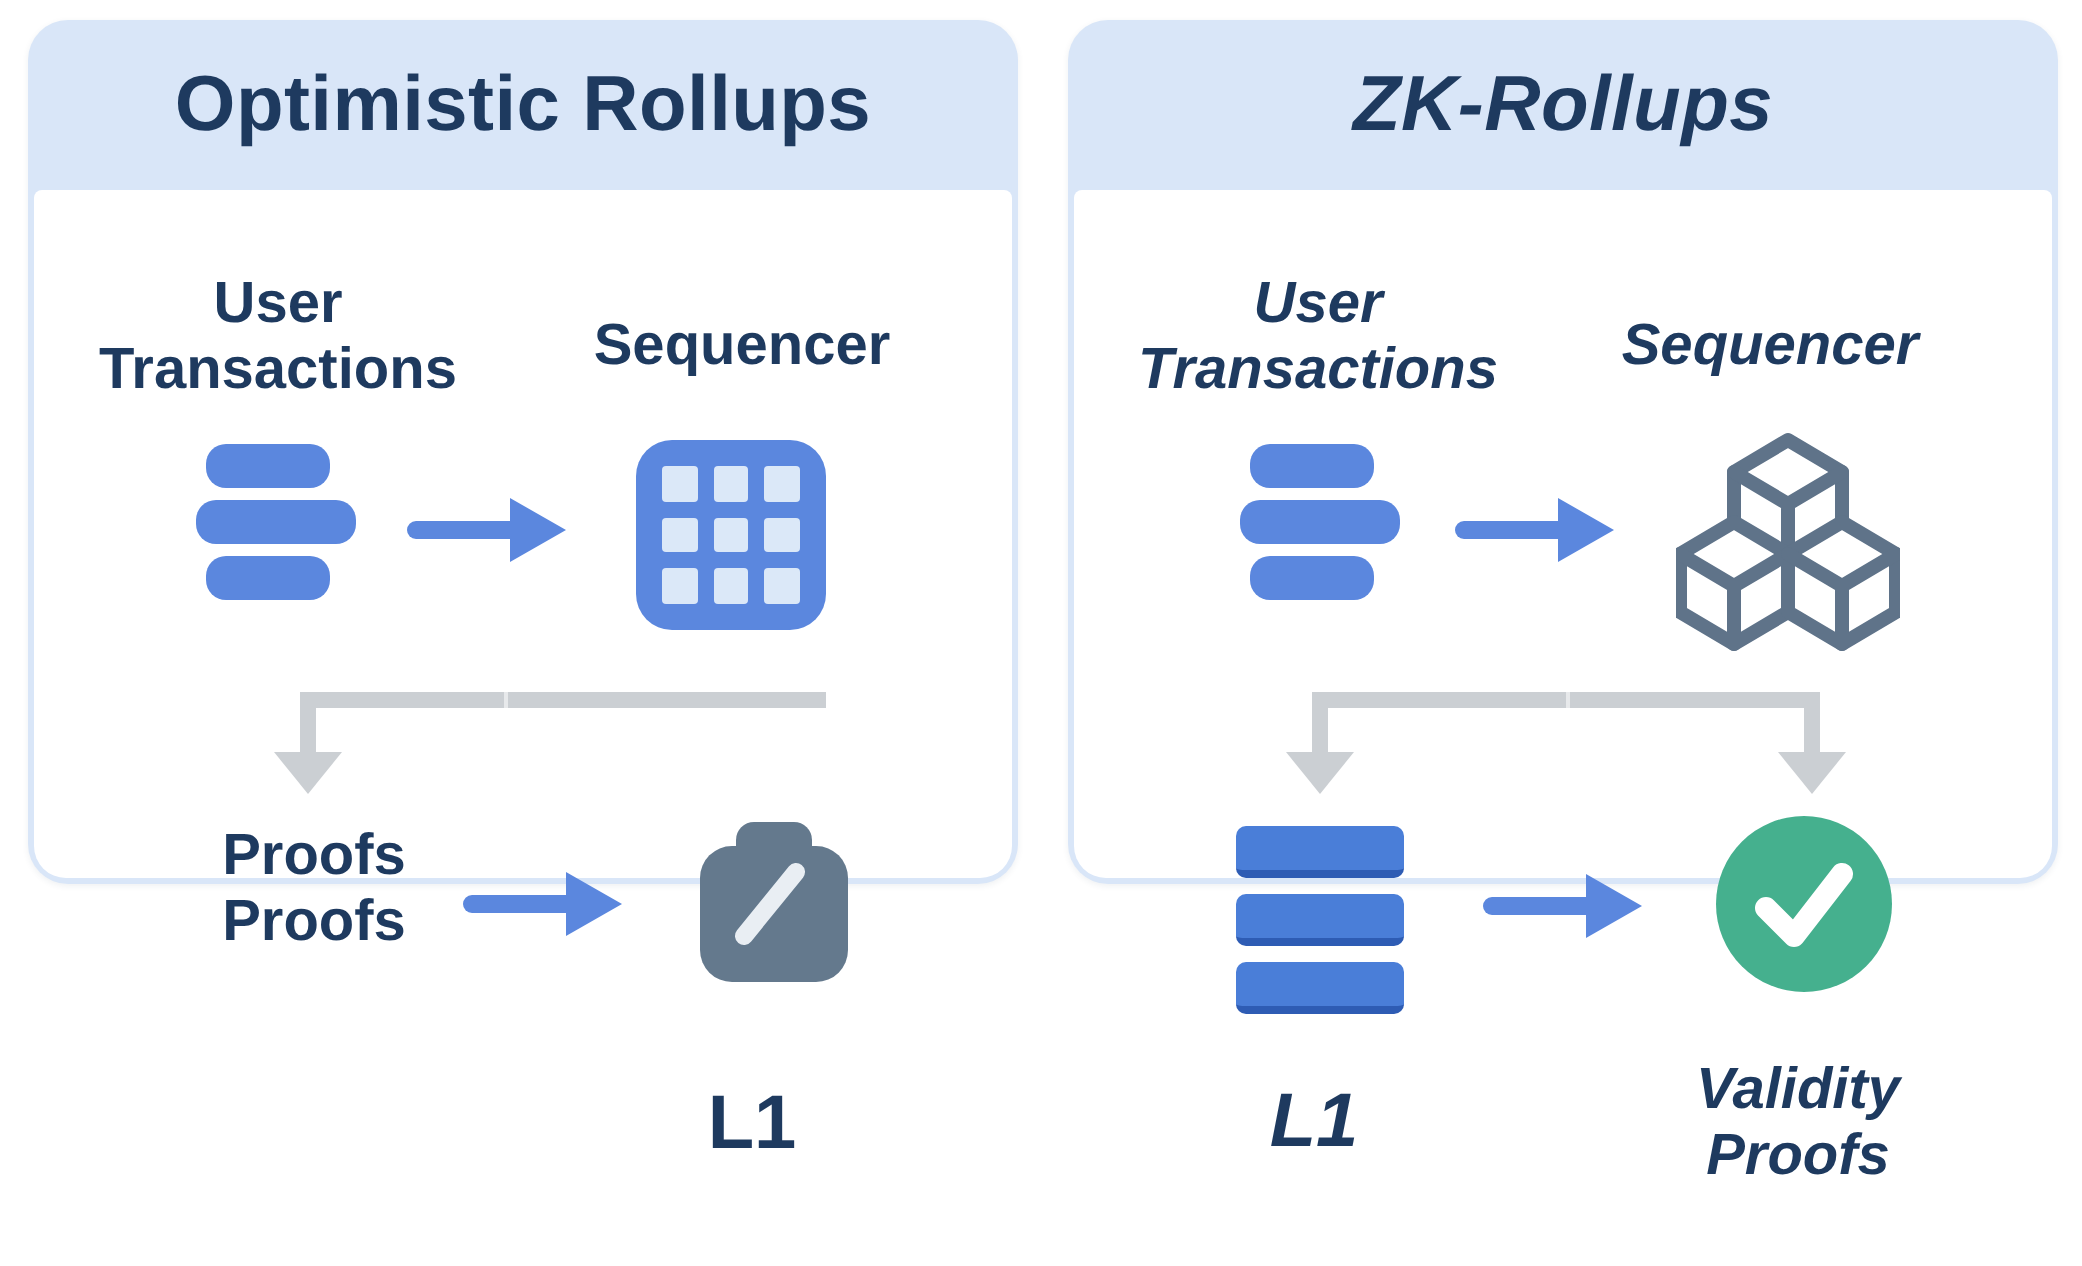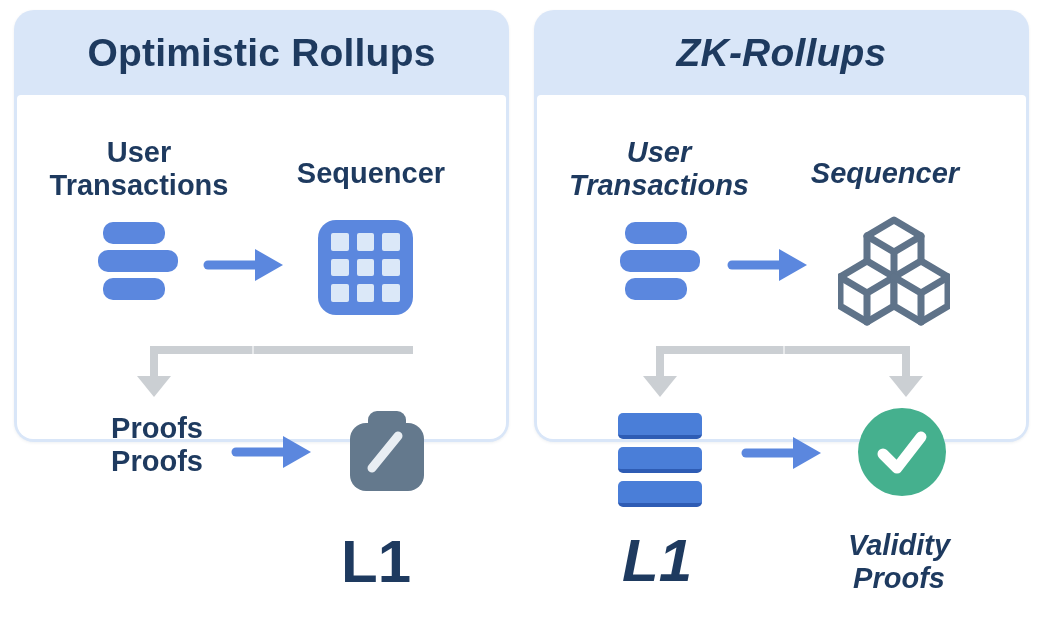--- a/index.html
+++ b/index.html
@@ -23,21 +23,21 @@
   }
   .card-body {
     position:absolute; left:3px; right:3px; top:85px; bottom:3px;
     background:#ffffff; border-radius:4px 4px 16px 16px;
   }
   .abs { position:absolute; }
   .label {
     position:absolute; text-align:center; color:#1e3a5f;
     font-weight:700; font-size:29px; line-height:33px;
   }
-  .label-l1 { font-size:60px; line-height:52px; }
+  .label-l1 { font-size:38px; line-height:52px; }
   
   .tx-bars { position:absolute; width:80px; }
   .tx-bars .bar { height:22px; border-radius:10px; background:#5b87de; margin-bottom:6px; }
   .tx-bars .bar.short { width:62px; margin-left:5px; }
   .tx-bars .bar.long  { width:80px; }
   .tx-bars .bar:last-child { margin-bottom:0; }
   
   .grid-icon { position:absolute; width:95px; height:95px; background:#5b87de; border-radius:18px; }
   .grid-icon .cells {
     position:absolute; left:13px; top:13px; right:13px; bottom:13px;

